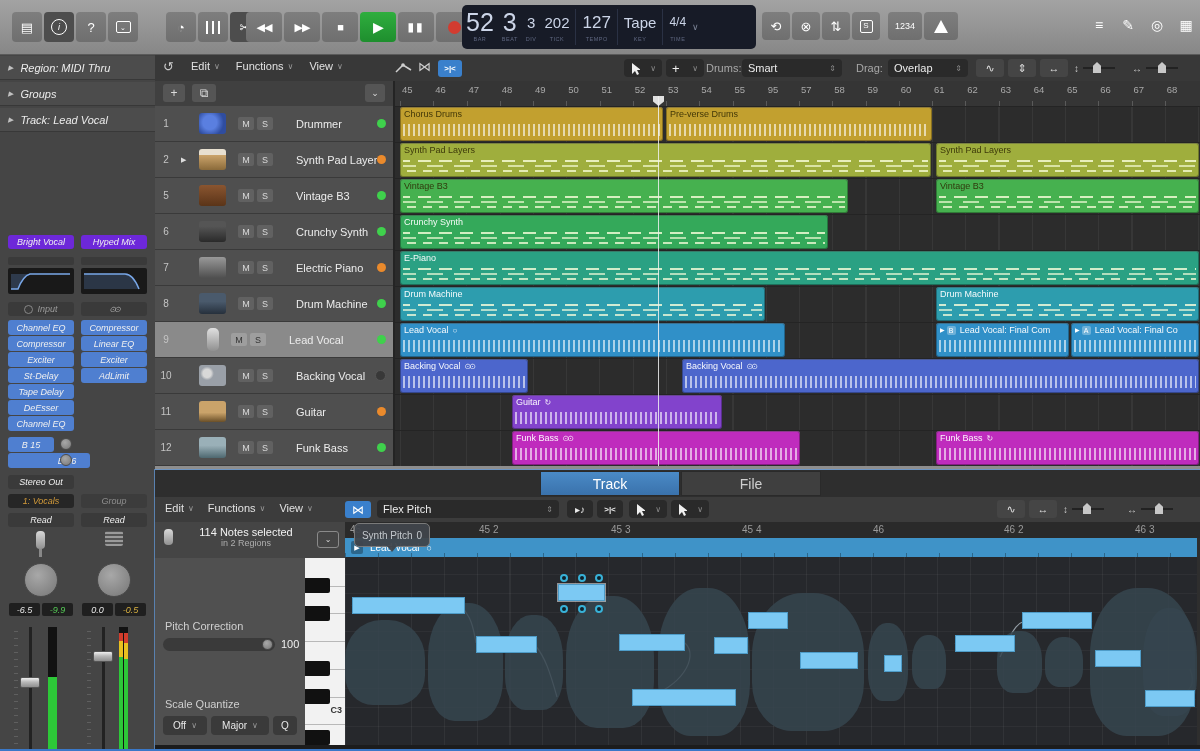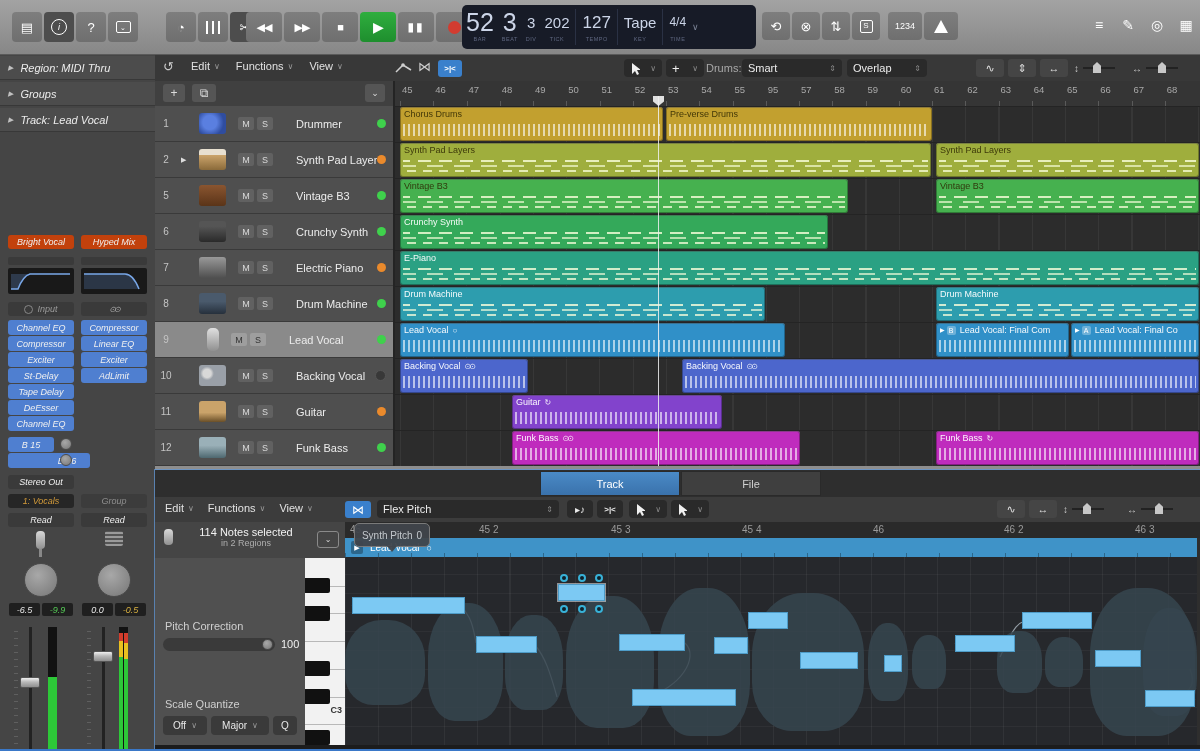--- a/index.html
+++ b/index.html
@@ -36,21 +36,21 @@
     align-items:center;justify-content:center;font-size:9px;font-style:italic;}
   .fadericon{width:14px;height:13px;background:repeating-linear-gradient(90deg,#fff 0 2px,transparent 2px 6px);}
   .metro{width:0;height:0;border-left:7px solid transparent;border-right:7px solid transparent;
     border-bottom:13px solid #fff;}
   
   #inspector{position:absolute;left:0;top:55px;width:155px;height:696px;background:#454545;font-style:italic;}
   .ihdr{position:absolute;left:0;width:155px;height:24px;background:#4c4c4c;border-bottom:1px solid #383838;
     color:#ececec;font-size:11px;display:flex;align-items:center;gap:7px;padding-left:8px;box-sizing:border-box;}
   .tri{color:#c0c0c0;font-size:7px;}
   .strip{position:absolute;top:180px;width:66px;height:571px;}
-  .schip{height:14px;border-radius:3px;background:#c2410c;color:#f0f0f0;font-size:9px;
+  .schip{height:14px;border-radius:3px;background:#6d28d9;color:#f0f0f0;font-size:9px;
     display:flex;align-items:center;justify-content:center;white-space:nowrap;overflow:hidden;}
   .plugin{background:#4f7fd0;margin-bottom:1px;height:15px;}
   .eqthumb{position:absolute;left:0;top:33px;width:66px;height:26px;background:#191919;border-radius:2px;}
   .setbar{position:absolute;left:0;top:22px;width:66px;height:8px;background:#3a3a3a;border-radius:2px;}
   .iorow{position:absolute;left:0;top:67px;width:66px;}
   .knob{border-radius:50%;background:radial-gradient(circle at 40% 35%,#a8a8a8,#767676);
     border:1px solid #4c4c4c;box-sizing:border-box;}
   .vbox{position:absolute;width:31px;height:13px;background:#1f1f1f;border-radius:2px;color:#e8e8e8;
     font-size:9px;display:flex;align-items:center;justify-content:center;}
   .fadtrack{position:absolute;width:3px;background:#222;}
@@ -117,21 +117,21 @@
     repeating-linear-gradient(90deg,rgba(250,255,220,.75) 0 5px,transparent 5px 12px) 8px 12px/16px 2px repeat-x;}
   #playhead{position:absolute;left:658px;top:96px;width:1px;height:370px;background:rgba(240,240,240,.85);}
   #phmark{position:absolute;left:653px;top:96px;width:11px;height:10px;background:#e0e0e0;
     clip-path:polygon(0 0,100% 0,100% 55%,50% 100%,0 55%);}
   #splitband{position:absolute;left:155px;top:466px;width:1045px;height:4px;background:#8e8e8e;}
   
   #editor{position:absolute;left:155px;top:470px;width:1045px;height:281px;background:#2e2e2e;
     outline:1px solid rgba(96,150,212,.75);}
   #tabrow{position:absolute;left:0;top:0;width:1045px;height:27px;background:#2e2e2e;border-bottom:1px solid #242424;}
   .tab{position:absolute;top:1px;width:140px;height:25px;display:flex;align-items:center;justify-content:center;
-    font-size:11px;color:#d0d0d0;background:#3f3f3f;border:1px solid #2a2a2a;box-sizing:border-box;}
+    font-size:14px;color:#d0d0d0;background:#3f3f3f;border:1px solid #2a2a2a;box-sizing:border-box;}
   .tab.active{background:linear-gradient(#4a8ac6,#3a72ac);color:#fff;}
   #etoolbar{position:absolute;left:0;top:27px;width:1045px;height:25px;background:#3c3c3c;border-bottom:1px solid #2a2a2a;}
   #epanel-hd{position:absolute;left:0;top:52px;width:190px;height:36px;background:#454545;border-bottom:1px solid #353535;}
   #epanel{position:absolute;left:0;top:88px;width:150px;height:193px;background:#505050;}
   .plabel{position:absolute;color:#cfcfcf;font-size:11px;}
   .slidebig{position:absolute;left:8px;width:146px;height:13px;background:#3a3a3a;border-radius:7px;}
   .sqbtn{position:absolute;height:19px;background:#3a3a3a;border-radius:4px;color:#e8e8e8;font-size:10px;
     display:flex;align-items:center;justify-content:center;gap:5px;}
   #piano{position:absolute;left:150px;top:88px;width:40px;height:193px;background:#f2f2f2;overflow:hidden;}
   .wline{position:absolute;left:0;width:40px;height:1px;background:#b8b8b8;}
@@ -391,21 +391,21 @@
     <div class="ddbtn" style="left:511px;top:4px;width:38px">
       <span style="font-size:13px;color:#eee">+</span>
         <span class="ddud">∨</span>
     </div>
     <span class="abs" style="left:551px;top:7px;color:#a8a8a8;font-size:11px">Drums:</span>
     <div class="ddbtn" style="left:587px;top:4px;width:100px">
         <span>Smart</span>
         <span class="ddud">⇕</span>
       </div>
     <span class="abs" style="left:701px;top:7px;color:#a8a8a8;font-size:11px">Drag:</span>
-    <div class="ddbtn" style="left:692px;top:4px;width:80px">
+    <div class="ddbtn" style="left:733px;top:4px;width:80px">
         <span>Overlap</span>
         <span class="ddud">⇕</span>
       </div>
     <div class="zbtn" style="left:821px;top:4px">∿</div>
     <div class="zbtn" style="left:853px;top:4px">⇕</div>
     <div class="zbtn" style="left:885px;top:4px">↔</div>
     <div class="slider" style="left:919px;top:4px;height:18px">↕<span class="sltrack">
           <span class="slknob" style="left:10px"></span>
         </span></div>
     <div class="slider" style="left:977px;top:4px;height:18px">↔<span class="sltrack">

